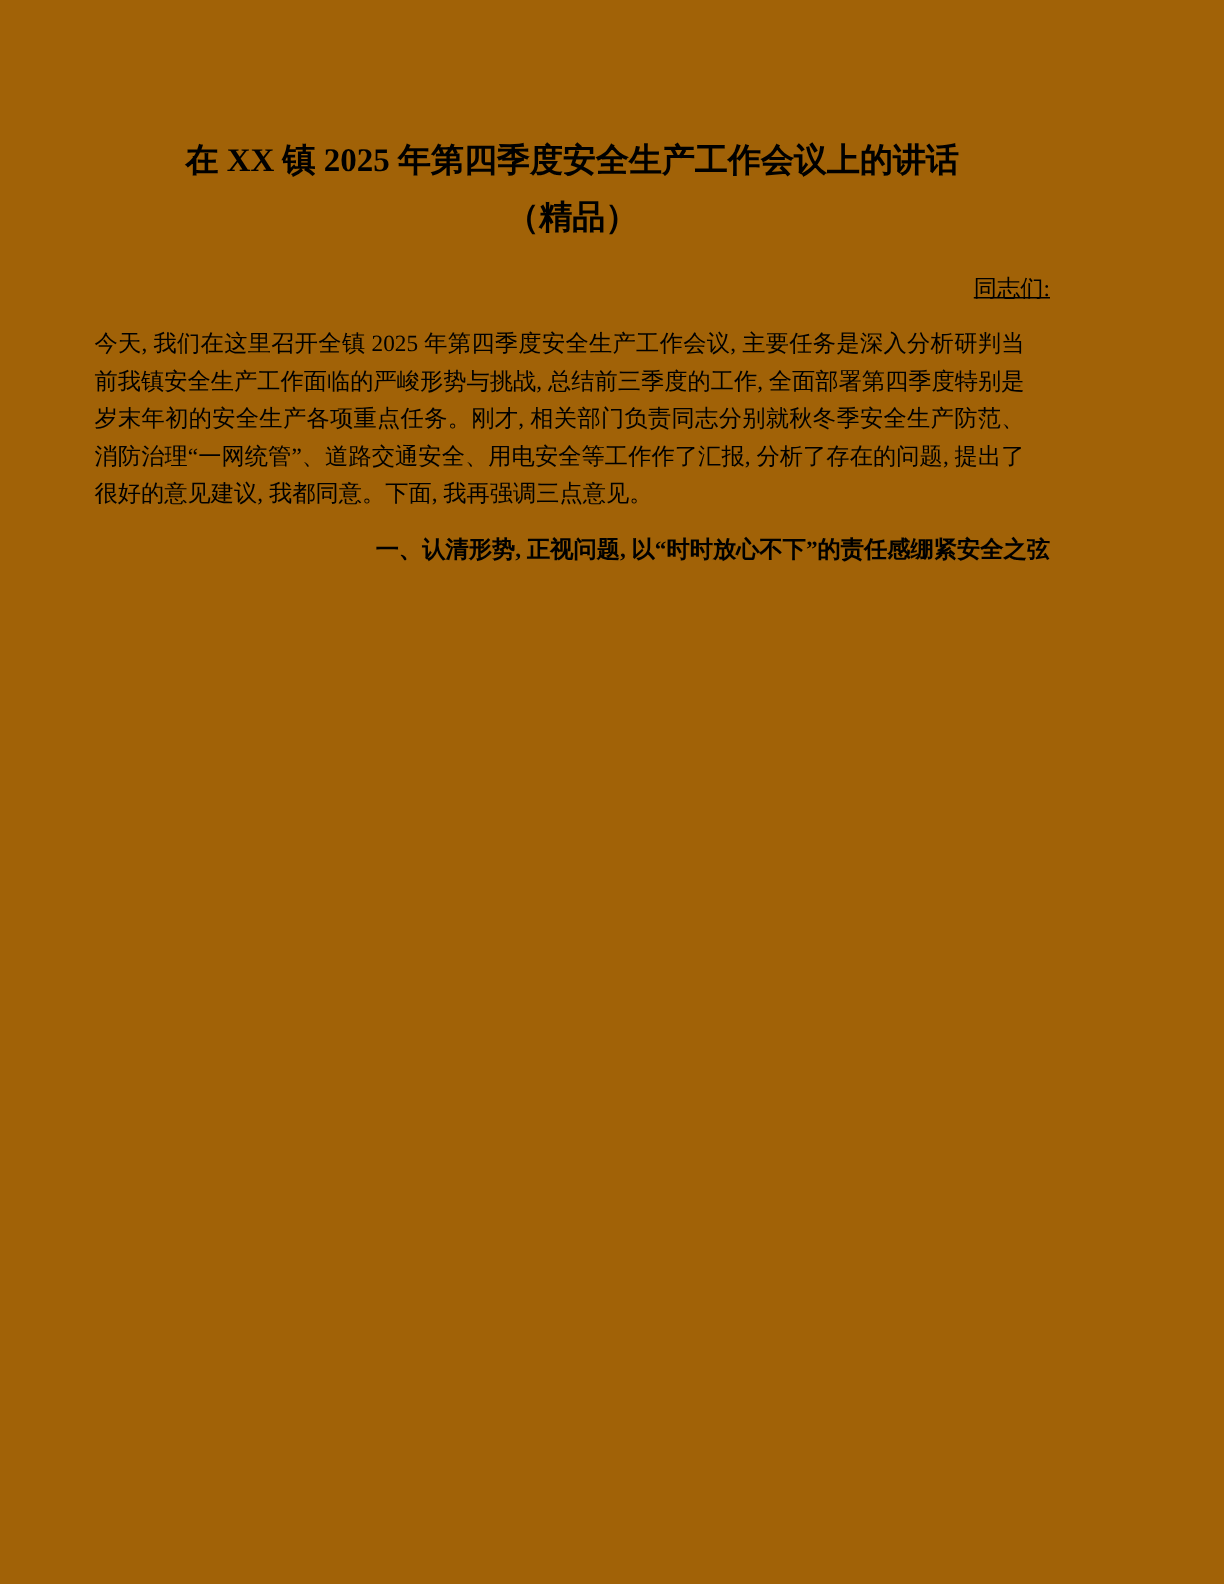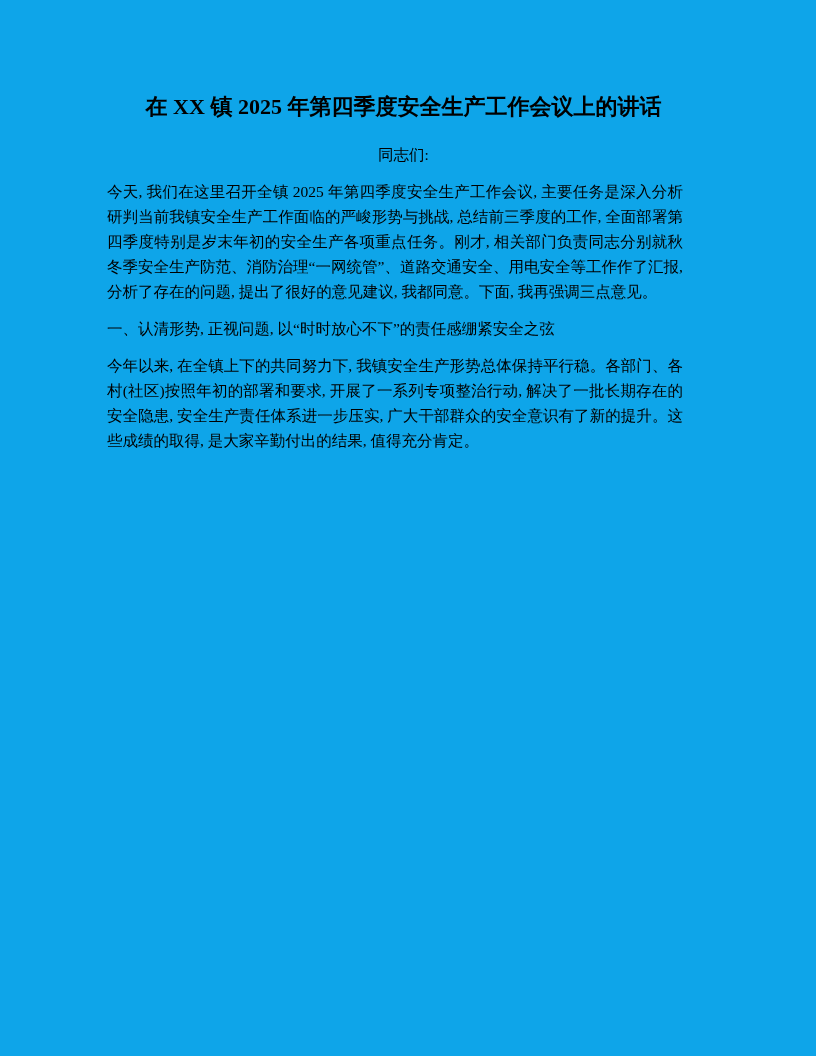--- a/index.html
+++ b/index.html
@@ -5,64 +5,65 @@
   html, body {
     margin: 0;
     padding: 0;
     background: #ffffff;
   }
   .page {
     position: relative;
     width: 816px;
     height: 1056px;
     box-sizing: border-box;
-    padding: 88px 116px 0 107px;
-    background: #0ea5e9;
+    padding: 88px 116px 0 63px;
+    background: #a16207;
     color: #000000;
     font-family: "Liberation Serif", "DejaVu Serif", serif;
     font-size: 15.5px;
     line-height: 25px;
     overflow: hidden;
   }
   .doc-title {
     margin: 0 0 16px 0;
     font-size: 22px;
     font-weight: 700;
     text-align: center;
     line-height: 38px;
   }
   .title-line {
     display: block;
   }
   .salutation {
     margin: 0 0 12px 0;
-    text-align: center;
+    text-align: right;
+    text-decoration: underline;
   }
   .body-par {
     margin: 0 17px 12px 0;
     text-align: justify;
     word-break: break-all;
   }
   .section-heading {
     margin: 0 0 12px 0;
-    text-align: left;
-    font-weight: 400;
+    text-align: right;
+    font-weight: 700;
   }
 </style>
 </head>
 <body>
 
 <div class="page">
   <h1 class="doc-title">
     <span class="title-line">在 XX 镇 2025 年第四季度安全生产工作会议上的讲话</span>
+    <span class="title-line">（精品）</span>
   </h1>
 
   <p class="salutation">同志们:</p>
 
   <p class="body-par">今天, 我们在这里召开全镇 2025 年第四季度安全生产工作会议, 主要任务是深入分析研判当前我镇安全生产工作面临的严峻形势与挑战, 总结前三季度的工作, 全面部署第四季度特别是岁末年初的安全生产各项重点任务。刚才, 相关部门负责同志分别就秋冬季安全生产防范、消防治理“一网统管”、道路交通安全、用电安全等工作作了汇报, 分析了存在的问题, 提出了很好的意见建议, 我都同意。下面, 我再强调三点意见。</p>
 
   <p class="section-heading">一、认清形势, 正视问题, 以“时时放心不下”的责任感绷紧安全之弦</p>
 
-  <p class="body-par">今年以来, 在全镇上下的共同努力下, 我镇安全生产形势总体保持平行稳。各部门、各村(社区)按照年初的部署和要求, 开展了一系列专项整治行动, 解决了一批长期存在的安全隐患, 安全生产责任体系进一步压实, 广大干部群众的安全意识有了新的提升。这些成绩的取得, 是大家辛勤付出的结果, 值得充分肯定。</p>
 
 
 
 </div>
 
 </body></html>

